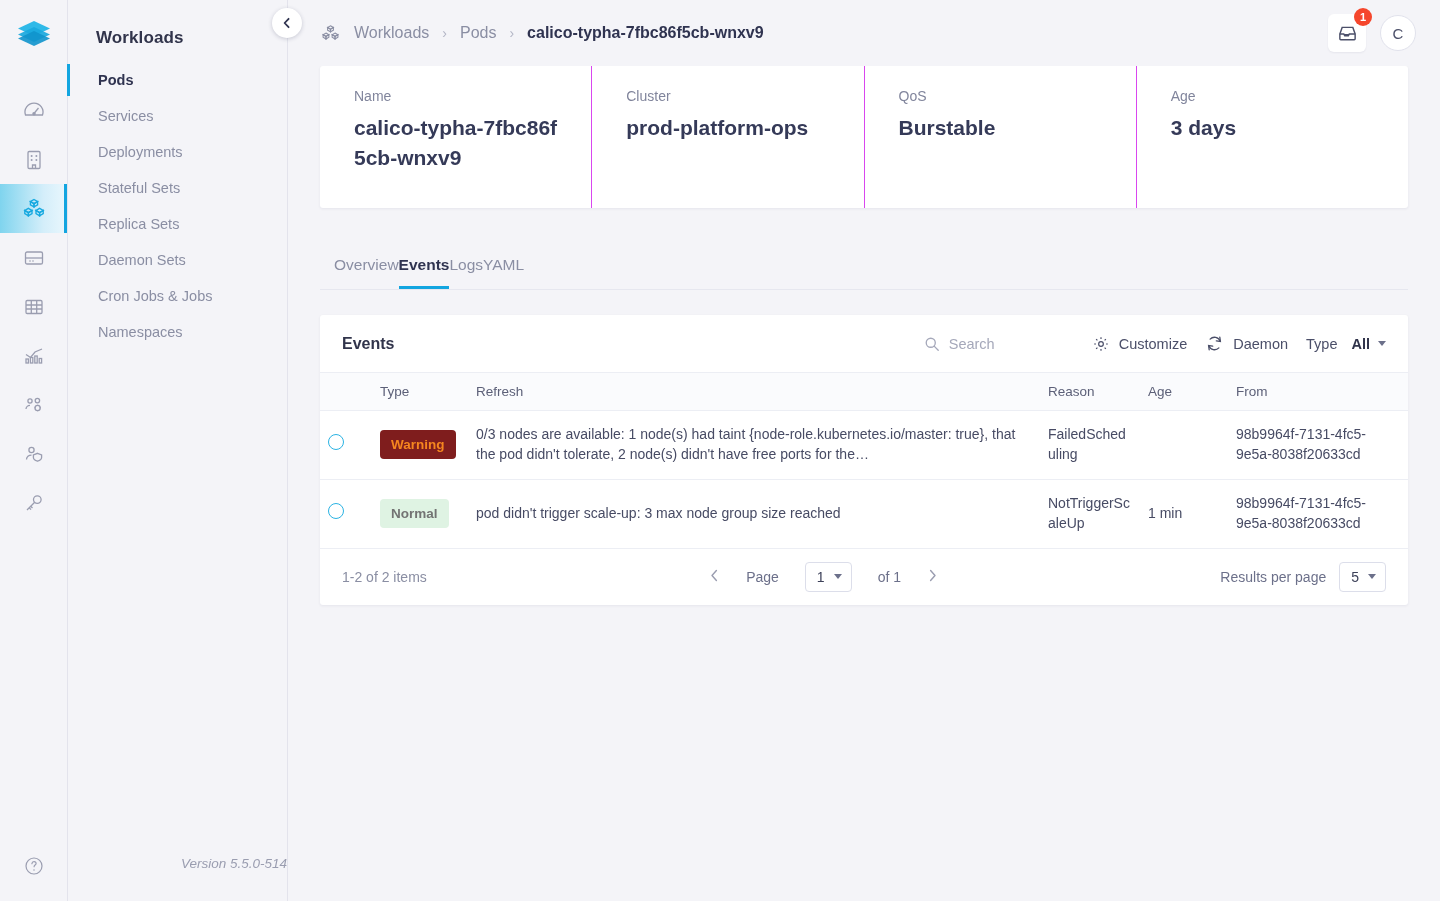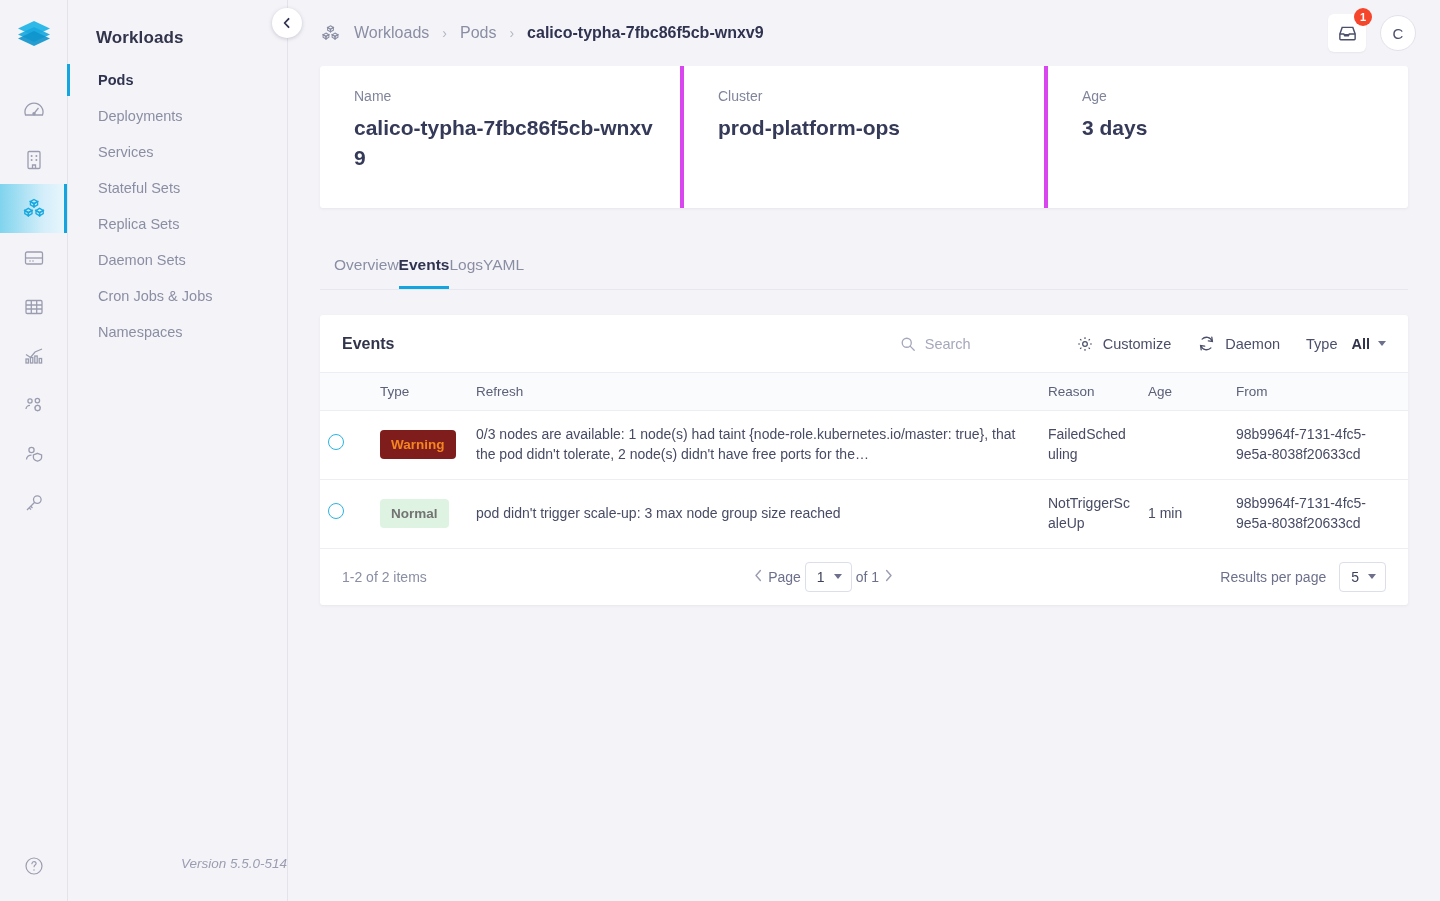--- a/index.html
+++ b/index.html
@@ -105,21 +105,21 @@
   .content { flex: 1; padding: 0 32px; overflow: hidden; }
 
   
   .summary {
     display: flex; background: #fff; border-radius: 3px;
     box-shadow: 0 1px 3px rgba(40,45,80,.07); overflow: hidden;
     min-height: 142px;
   }
   .sum-cell {
     flex: 1 1 0; padding: 22px 26px 18px 34px;
-    border-right: 4px solid #d946ef; min-width: 0;
+    border-right: 1px solid #d946ef; min-width: 0;
   }
   .sum-cell:last-child { border-right: none; }
   .sum-label { font-size: 14px; color: #81859c; margin-bottom: 9px; }
   .sum-value {
     font-size: 21px; font-weight: bold; color: #353a58; line-height: 1.42;
     word-break: break-all;
   }
 
   
   .tabs { display: flex; padding: 48px 14px 0 14px; }
@@ -133,21 +133,21 @@
   
   .panel {
     background: #fff; border-radius: 3px; margin-top: 25px;
     box-shadow: 0 1px 3px rgba(40,45,80,.07);
   }
   .panel-head {
     display: flex; align-items: center; height: 58px;
     padding: 0 22px 0 22px; border-bottom: 1px solid #eceef4;
   }
   .panel-title { font-size: 16px; font-weight: bold; color: #31344b; flex: 1; }
-  .toolbar { display: flex; align-items: center; gap: 26px; }
+  .toolbar { display: flex; align-items: center; gap: 18px; }
   .tool { display: flex; align-items: center; gap: 9px; cursor: pointer; font-size: 14.5px; color: #4b4f69; }
   .tool-search { width: 150px; }
   .tool-search input {
     border: none; outline: none; font-size: 14.5px; color: #4b4f69;
     font-family: "Liberation Sans", sans-serif; background: transparent; width: 120px;
   }
   .tool-search input::placeholder { color: #a5a8ba; }
   .type-label { font-size: 14.5px; color: #4b4f69; }
   .type-select {
     display: flex; align-items: center; gap: 8px; cursor: pointer;
@@ -181,21 +181,21 @@
   .chip-normal  { background: #dff3e3; color: #737373; }
   .msg { color: #474b64; }
   .wrapword { word-break: break-word; }
 
   .pager {
     display: flex; align-items: center; height: 56px; padding: 0 22px;
     font-size: 14px; color: #6c708a;
   }
   .pager-count { color: #8a8ea3; }
   .pager-mid {
-    flex: 1; display: flex; align-items: center; justify-content: center; gap: 4px;
+    flex: 1; display: flex; align-items: center; justify-content: center; gap: 26px;
   }
   .pg-arrow { color: #9a9db0; cursor: pointer; font-size: 17px; }
   .mini-select {
     display: inline-flex; align-items: center; gap: 9px;
     border: 1px solid #dcdeea; border-radius: 4px;
     padding: 6px 9px 6px 11px; cursor: pointer; color: #3d4159; background: #fff;
   }
   .pager-right { display: flex; align-items: center; gap: 13px; }
   .caret { width: 0; height: 0; border-left: 4.5px solid transparent; border-right: 4.5px solid transparent; border-top: 5px solid #6c708a; }
 </style>
@@ -309,22 +309,22 @@
 
   <aside class="side">
     <div class="collapse-btn">
       <svg width="12" height="12" viewBox="0 0 12 12" fill="none" stroke="#2f3350" stroke-width="1.8" stroke-linecap="round" stroke-linejoin="round">
         <path d="M7.6 1.8 3.6 6l4 4.2"></path>
       </svg>
     </div>
     <div class="side-title">Workloads</div>
     <div class="side-list">
       <div class="side-item active">Pods</div>
+      <div class="side-item">Services</div>
       <div class="side-item">Deployments</div>
-      <div class="side-item">Services</div>
       <div class="side-item">Stateful Sets</div>
       <div class="side-item">Replica Sets</div>
       <div class="side-item">Daemon Sets</div>
       <div class="side-item">Cron Jobs &amp; Jobs</div>
       <div class="side-item">Namespaces</div>
     </div>
     <div style="flex:1"></div>
     <div class="side-version">Version 5.5.0-514</div>
   </aside>
 
@@ -364,20 +364,24 @@
     <div class="content">
 
       <section class="summary">
         <div class="sum-cell">
           <div class="sum-label">Name</div>
           <div class="sum-value">calico-typha-7fbc86f5cb-wnxv9</div>
         </div>
         <div class="sum-cell">
           <div class="sum-label">Cluster</div>
           <div class="sum-value">prod-platform-ops</div>
+        </div>
+        <div class="sum-cell">
+          <div class="sum-label">QoS</div>
+          <div class="sum-value">Burstable</div>
         </div>
         <div class="sum-cell">
           <div class="sum-label">Age</div>
           <div class="sum-value">3 days</div>
         </div>
       </section>
 
       <nav class="tabs">
         <div class="tab">Overview</div>
         <div class="tab active">Events</div>

